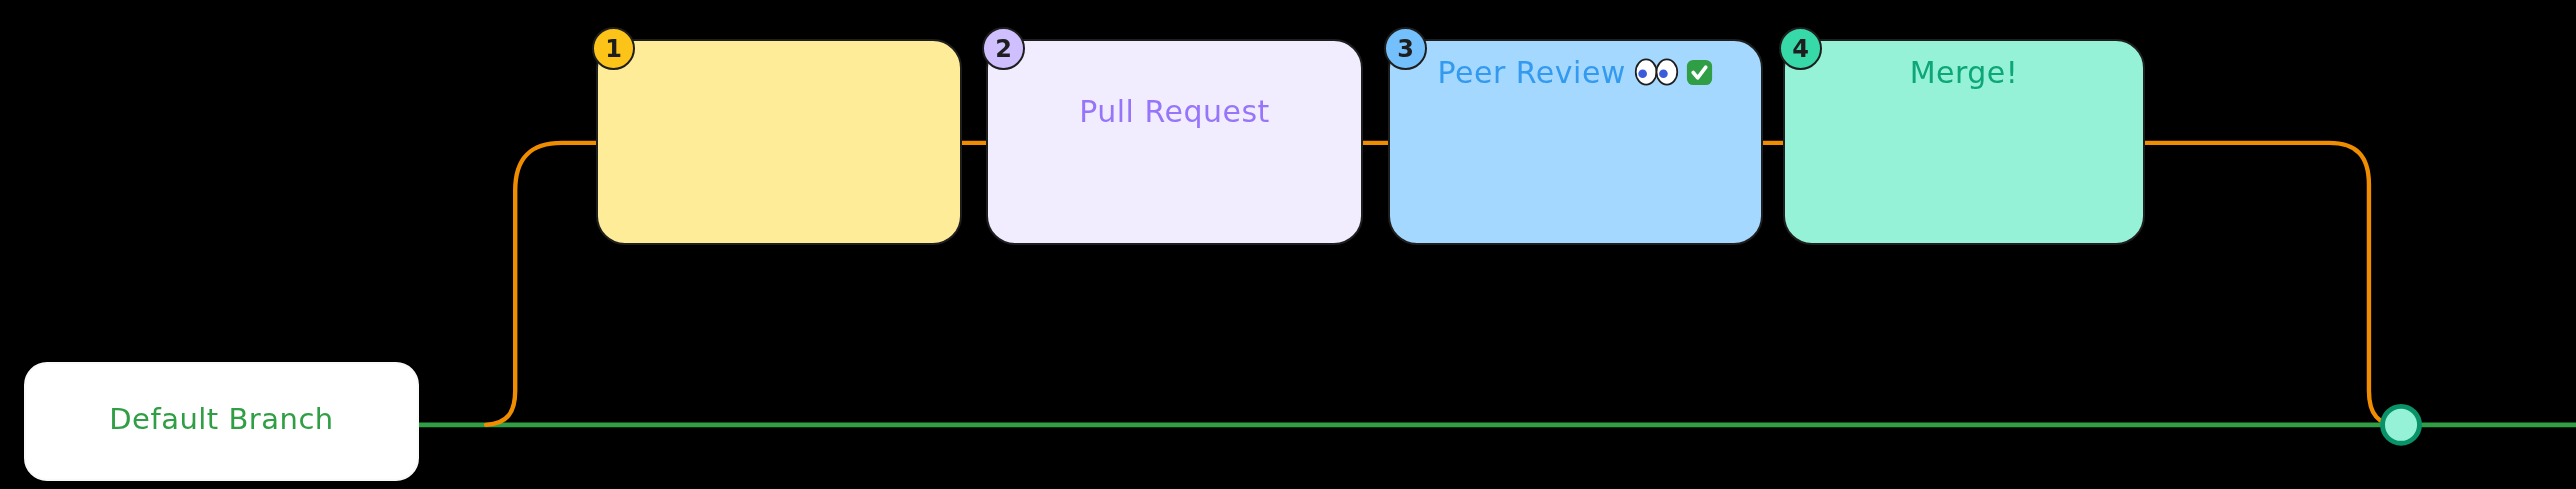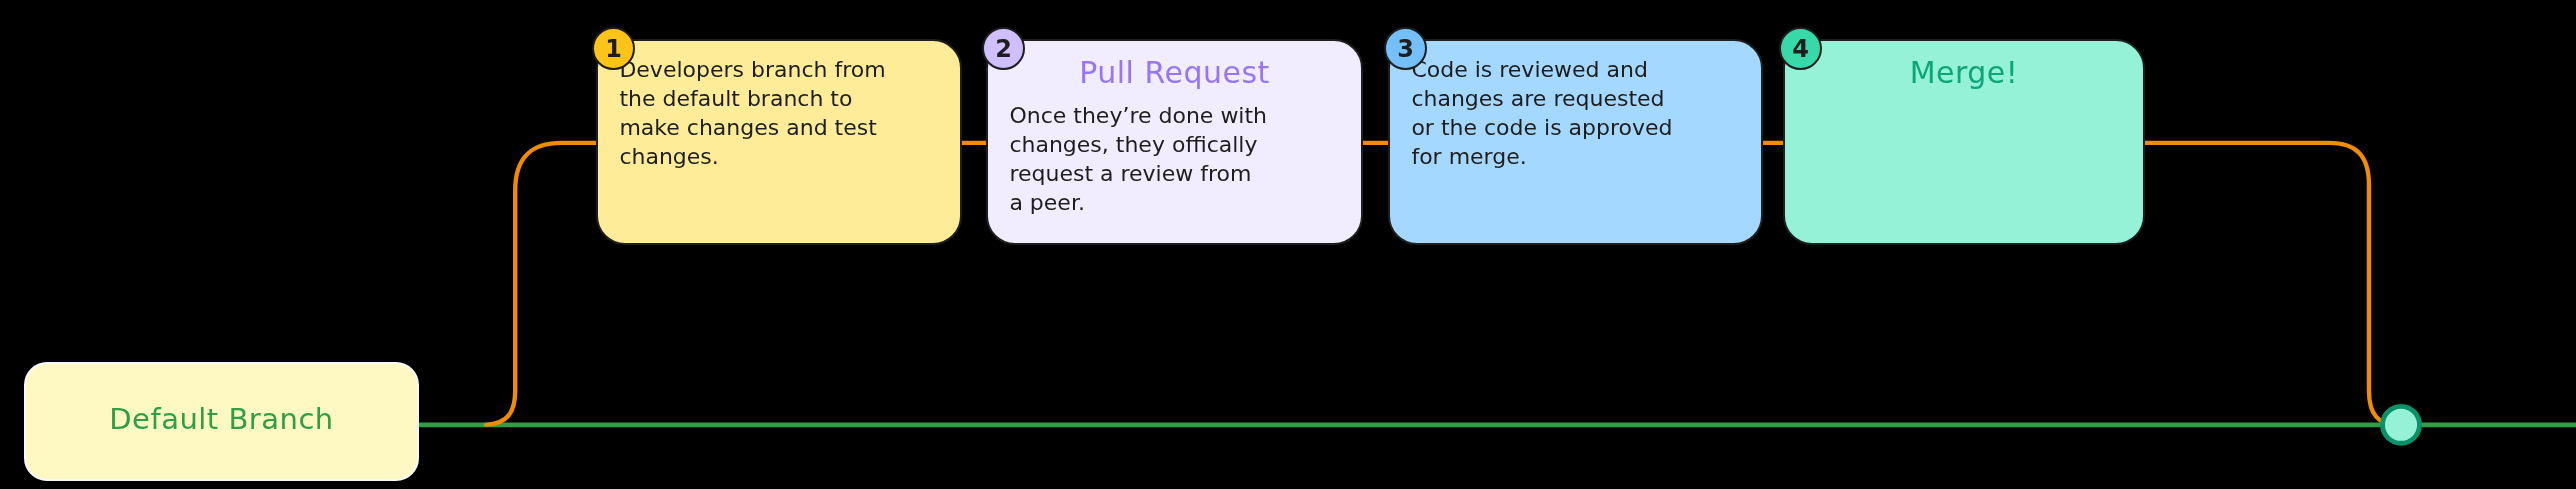--- a/index.html
+++ b/index.html
@@ -87,49 +87,50 @@
 
     <path d="M 989 147 L 1014 147" fill="none" stroke-width="4.5" stroke-linecap="round" stroke="#f08c00"></path>
     <path d="M 1402 147 L 1428 147" fill="none" stroke-width="4.5" stroke-linecap="round" stroke="#f08c00"></path>
     <path d="M 1814 147 L 1834 147" fill="none" stroke-width="4.5" stroke-linecap="round" stroke="#f08c00"></path>
 
     <path d="M 2206 147 L 2396 147 C 2424 147 2437 160 2437 190 L 2437 402 C 2437 428 2448 437 2466 437" fill="none" stroke-width="4.5" stroke-linecap="round" stroke="#f08c00"></path>
 
     <circle cx="2470" cy="437" r="19" stroke-width="5" fill="#96f2d7" stroke="#099268"></circle>
   </svg>
 
-  <div class="default-box" style="background: #fef9c3;">
+  <div class="default-box" style="background: #ffffff;">
     <div class="default-title" style="color: rgb(47, 158, 68);">Default Branch</div>
   </div>
 
   <div class="step-box s0" style="background: rgb(255, 236, 153);">
     <div class="badge" style="background: rgb(252, 196, 25);">1</div>
-    <div class="step-body">Developers branch from
-the default branch to
-make changes and test
-changes.</div>
   </div>
 
   <div class="step-box s1" style="background: rgb(241, 237, 255);">
     <div class="badge" style="background: rgb(208, 191, 255);">2</div>
-    <div class="step-title" style="color: rgb(151, 117, 250);">
+    <div class="step-title" style="color: rgb(151, 117, 250); margin-top: 39px;">
       <span>Pull Request</span>
     </div>
-    <div class="step-body">Once they’re done with
-changes, they offically
-request a review from
-a peer.</div>
   </div>
 
   <div class="step-box s2" style="background: rgb(165, 216, 255);">
     <div class="badge" style="background: rgb(116, 192, 252);">3</div>
-    <div class="step-body">Code is reviewed and
-changes are requested
-or the code is approved
-for merge.</div>
+    <div class="step-title" style="color: rgb(51, 154, 240);">
+      <span>Peer Review</span>
+      <svg class="emoji" viewBox="0 0 52 32" width="45" height="28">
+        <ellipse cx="14" cy="16" rx="12" ry="14.5" fill="#ffffff" stroke="#1e1e1e" stroke-width="2"></ellipse>
+        <ellipse cx="38" cy="16" rx="12" ry="14.5" fill="#ffffff" stroke="#1e1e1e" stroke-width="2"></ellipse>
+        <circle cx="10" cy="18" r="5" fill="#3b5bdb"></circle>
+        <circle cx="34" cy="18" r="5" fill="#3b5bdb"></circle>
+      </svg>
+      <svg class="emoji" viewBox="0 0 30 30" width="27" height="27">
+        <rect x="1" y="1" width="28" height="28" rx="7" fill="#2f9e44"></rect>
+        <path d="M8 15 l5 6 l9 -12" fill="none" stroke="#ffffff" stroke-width="4" stroke-linecap="round" stroke-linejoin="round"></path>
+      </svg>
+    </div>
   </div>
 
   <div class="step-box s3" style="background: rgb(150, 242, 215);">
     <div class="badge" style="background: rgb(56, 217, 169);">4</div>
     <div class="step-title" style="color: rgb(12, 166, 120);">
       <span>Merge!</span>
     </div>
   </div>
 
 </div>

